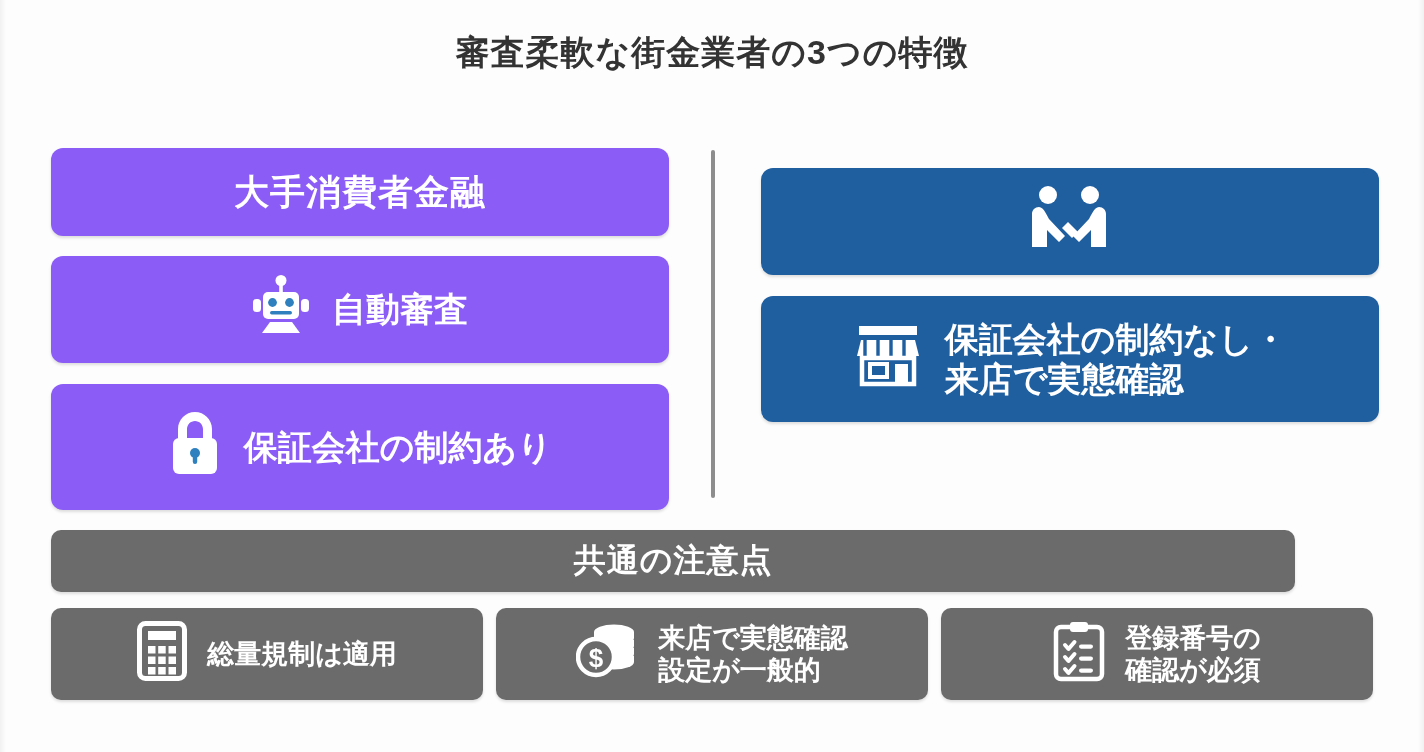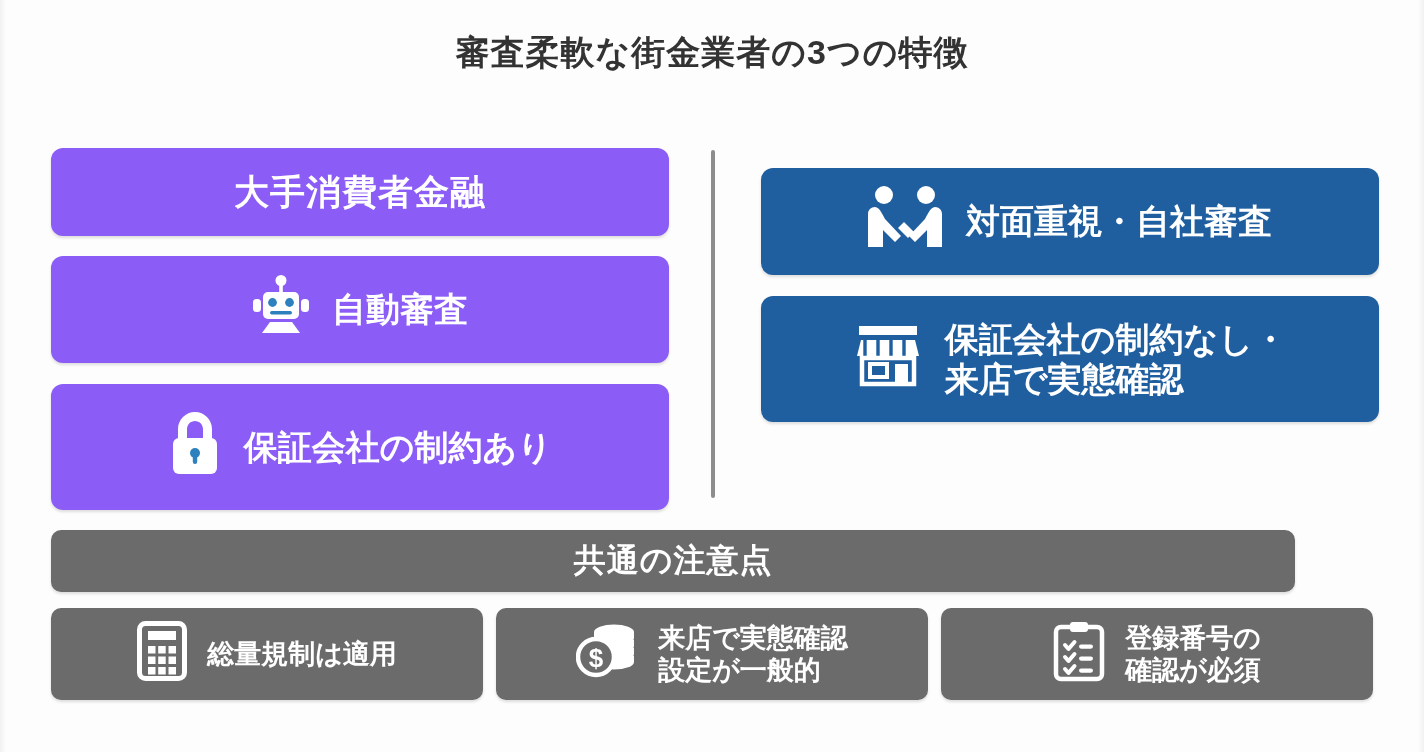--- a/index.html
+++ b/index.html
@@ -202,21 +202,20 @@
     <div class="card card-item">
       <span class="icon">
         <svg width="76" height="66" viewBox="0 0 76 66" fill="#ffffff" xmlns="http://www.w3.org/2000/svg">
           <circle cx="16" cy="10" r="9"></circle>
           <path d="M7 22c-4 0-7 3-7 7v33h15V45l12 12 6-6-16-17c-2-3-5-12-10-12z"></path>
           <circle cx="58" cy="10" r="9"></circle>
           <path d="M67 22c4 0 7 3 7 7v33H59V45L47 57l-6-6 16-17c2-3 5-12 10-12z"></path>
           <path d="M30 43l10 10 6-6-10-10z"></path>
         </svg>
       </span>
-      <span class="card-label">対面重視・自社審査</span>
     </div>
 
     <div class="card card-item tall">
       <span class="icon">
         <svg width="70" height="70" viewBox="0 0 70 70" fill="none" stroke="#ffffff" stroke-width="4" xmlns="http://www.w3.org/2000/svg">
           <rect x="6" y="6" width="58" height="9" fill="#ffffff" stroke="none"></rect>
           <path d="M8 20h54l4 16H4z" fill="#ffffff" stroke="none"></path>
           <path d="M12 20v16M25 20v16M38 20v16M51 20v16" stroke="#1f5fa0" stroke-width="3.4" fill="none"></path>
           <path d="M4 36c5 0 5-3 5-3M17 36c5 0 5-3 5-3" stroke="none"></path>
           <rect x="9" y="38" width="52" height="26" fill="none" stroke="#ffffff" stroke-width="4.5"></rect>

